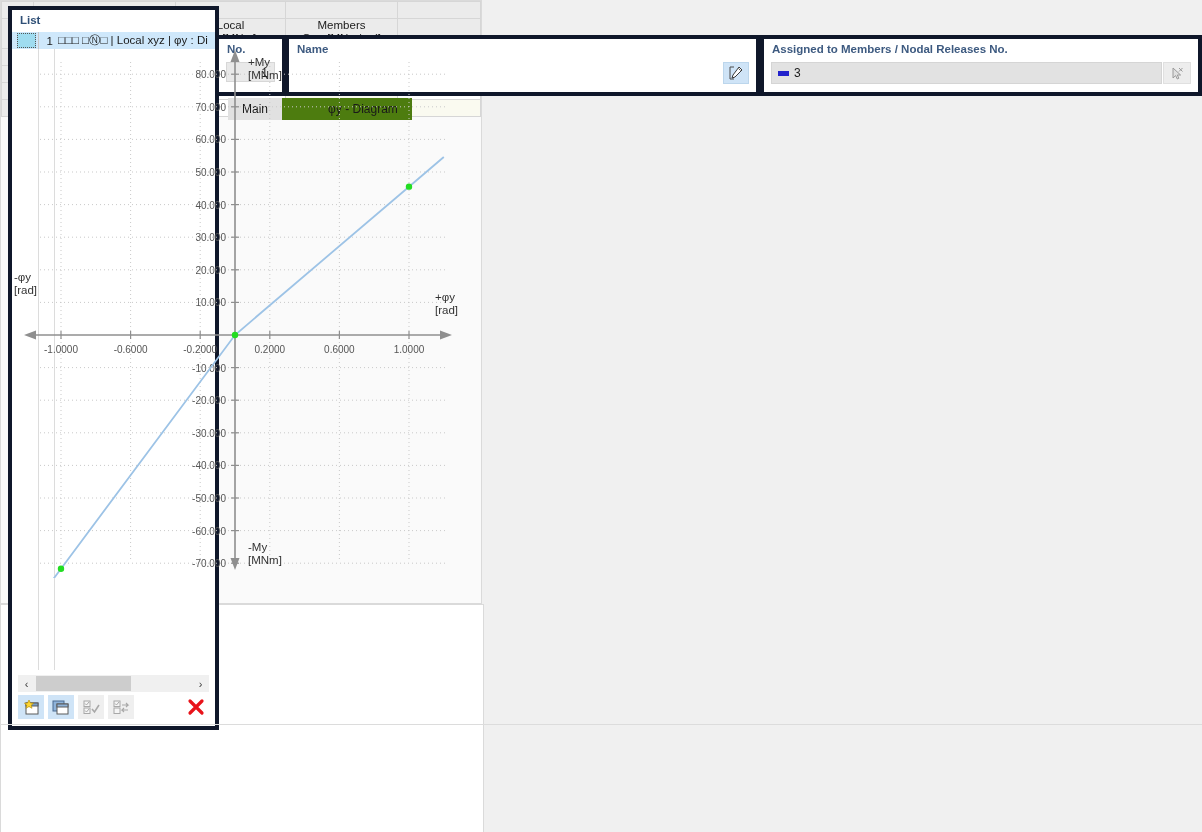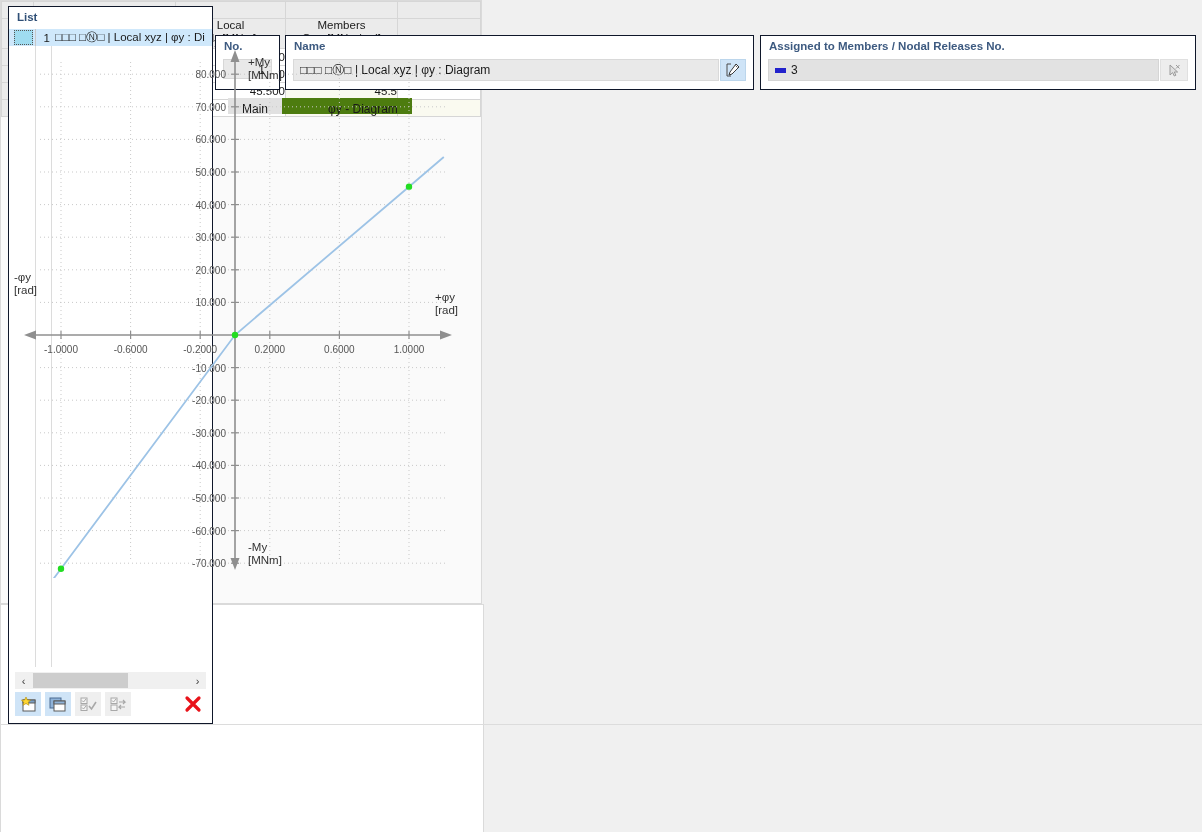--- a/index.html
+++ b/index.html
@@ -23,21 +23,21 @@
   .tb-min{width:10px;height:1px;background:#000;}
   .tb-max{width:10px;height:10px;border:1px solid #000;}
   .tb-close{position:relative;width:11px;height:11px;}
   .tb-close:before,.tb-close:after{content:"";position:absolute;left:0;top:5px;width:13px;height:1px;background:#000;}
   .tb-close:before{transform:rotate(45deg);}
   .tb-close:after{transform:rotate(-45deg);}
 
   
   .body{flex:1;position:relative;}
 
-  .panel{position:absolute;background:#fff;border:1px solid #0f172a;}
+  .panel{position:absolute;background:#fff;border:4px solid #0f172a;}
   .panel-label{font-size:11.5px;color:#3d5a80;font-weight:bold;padding:4px 8px 2px 8px;}
 
   
   #list-panel{left:8px;top:6px;width:203px;height:716px;}
   .list-head{font-size:11.5px;color:#2f4f76;font-weight:bold;padding:4px 0 3px 8px;}
   .list-body{position:absolute;left:0;right:0;top:22px;bottom:56px;background:#fff;overflow:hidden;}
   .list-row{display:flex;align-items:center;height:17px;background:#cfe8fb;font-size:11.5px;}
   .lr-sel{width:19px;height:15px;margin-left:5px;background:#9fdcf0;border:1px dotted #555;box-sizing:border-box;flex:0 0 19px;}
   .lr-sep{width:1px;align-self:stretch;background:#c8c8c8;margin-left:2px;}
   .lr-no{width:14px;text-align:right;padding-right:5px;flex:0 0 14px;}
@@ -67,21 +67,21 @@
   
   #assigned-panel{left:760px;top:35px;width:434px;height:53px;}
   .asg-field{position:absolute;left:7px;top:23px;right:36px;height:22px;background:#e2e2e2;border:1px solid #d5d5d5;
              box-sizing:border-box;line-height:20px;padding-left:6px;font-size:12px;display:flex;align-items:center;gap:5px;}
   .asg-btn{position:absolute;right:7px;top:23px;width:28px;height:22px;background:#ededed;border:1px solid #e0e0e0;
            box-sizing:border-box;display:flex;align-items:center;justify-content:center;}
   .memmark{display:inline-block;width:11px;height:5px;background:#2222cc;}
 
   
   .tabs{position:absolute;left:228px;top:98px;display:flex;align-items:flex-end;}
-  .tab{height:16px;line-height:22px;padding:0 14px;font-size:12px;background:#e1e1e1;color:#1a1a1a;}
+  .tab{height:22px;line-height:22px;padding:0 14px;font-size:12px;background:#e1e1e1;color:#1a1a1a;}
   .tab.active{background:#4d7c0f;padding-left:46px;}
 
   
   #table-panel{left:228px;top:120px;width:480px;height:602px;background:#fafafa;border:1px solid #dadada;}
   table.grid{border-collapse:collapse;width:100%;table-layout:fixed;font-size:11.5px;}
   table.grid td,table.grid th{border:1px solid #d6d6d6;padding:0;height:16px;}
   .hdr-top td{background:#ebebeb;height:8px;border-bottom:none;}
   .hdr td{background:#ebebeb;text-align:center;font-weight:normal;vertical-align:middle;padding:2px 0 3px 0;line-height:13px;border-top:none;}
   .cno{width:32px;}
   .crot{width:142px;}
@@ -169,21 +169,20 @@
       </div>
     </div>
 
     <div class="panel" id="no-panel">
       <div class="panel-label">No.</div>
       <div class="field" style="position:absolute;left:7px;top:23px;right:7px;text-align:right;padding-right:6px;">1</div>
     </div>
 
     <div class="panel" id="name-panel">
       <div class="panel-label">Name</div>
-      <div class="name-field">□□□ □Ⓝ□ | Local xyz | φy : Diagram</div>
       <div class="name-btn">
         <svg width="16" height="14" viewBox="0 0 16 14">
           <path d="M2 1 h4 M2 1 v12 M2 13 h4" fill="none" stroke="#4a4a4a" stroke-width="1"></path>
           <path d="M11 1 L14 4 L7 11 L4 12 L5 9 Z" fill="#fff" stroke="#3a3a3a" stroke-width="1"></path>
           <path d="M10.5 2.5 L12.5 4.5" stroke="#3a3a3a" stroke-width="0.8"></path>
         </svg>
       </div>
     </div>
 
     <div class="panel" id="assigned-panel">

